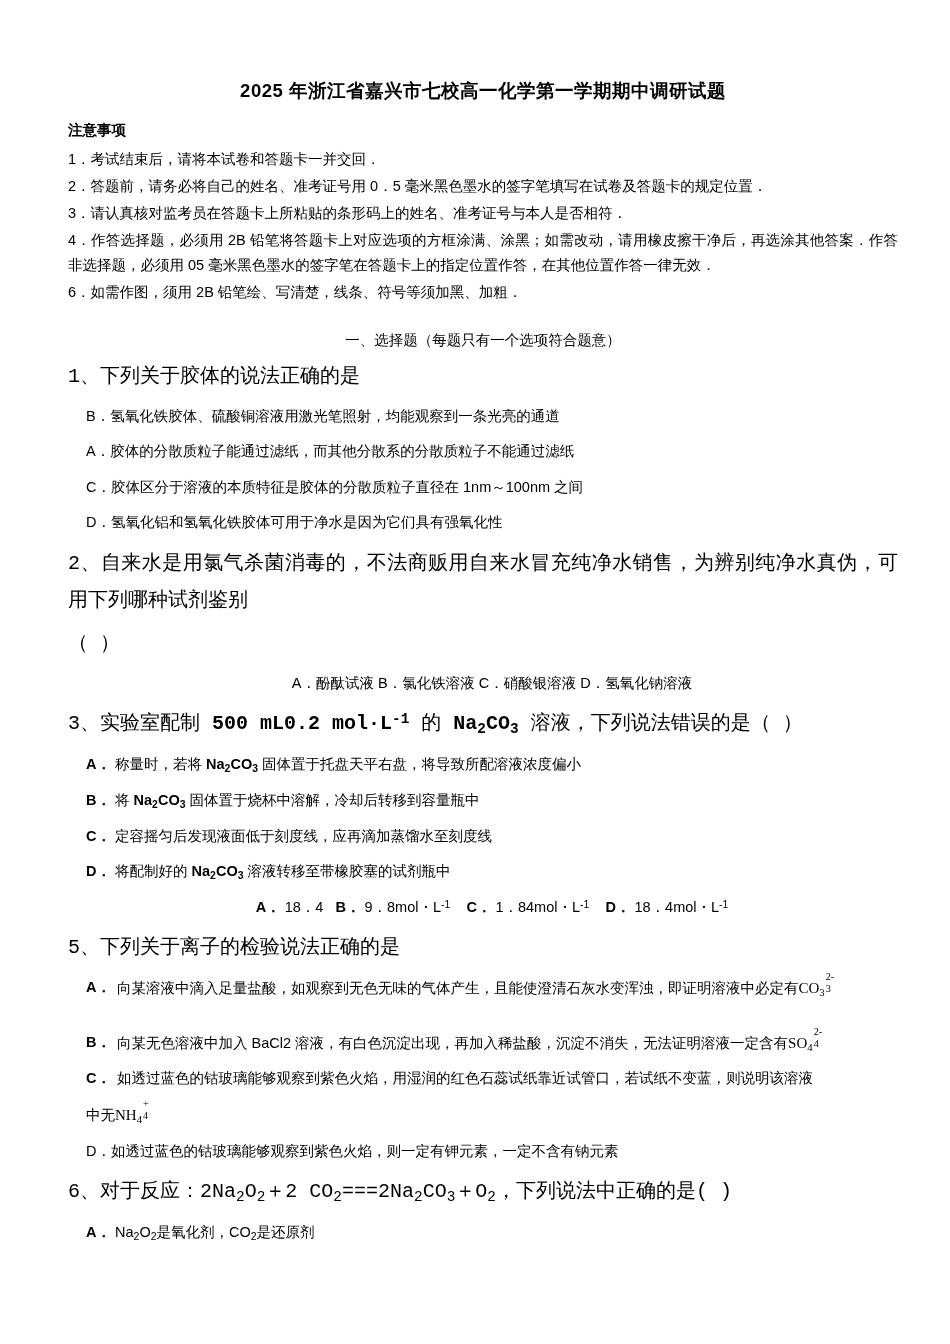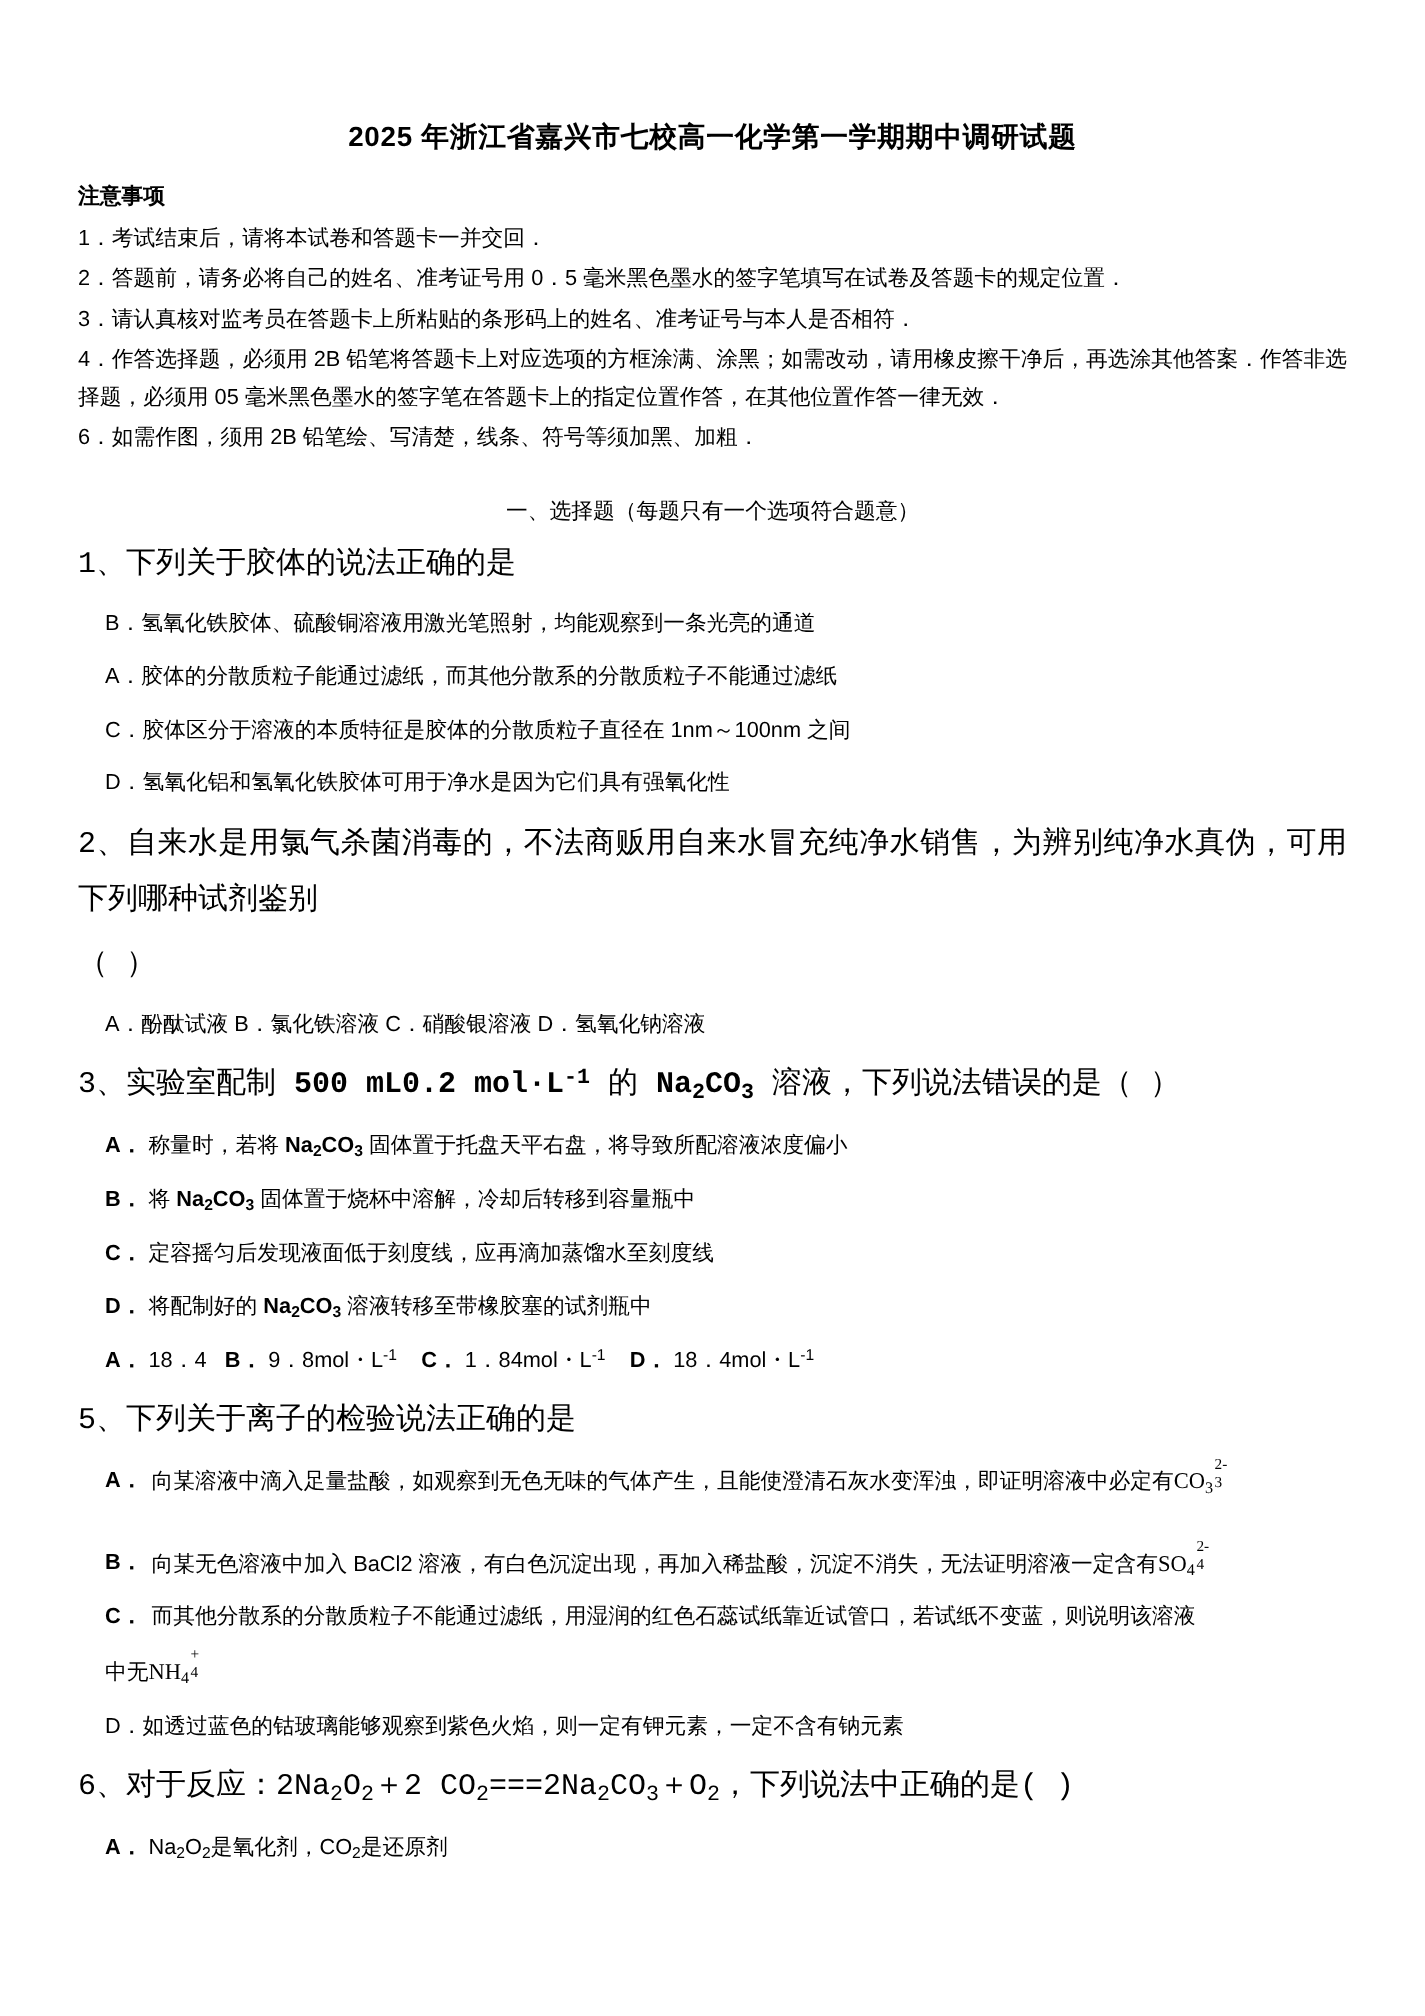--- a/index.html
+++ b/index.html
@@ -10,21 +10,21 @@
   body {
     width: 950px;
     min-height: 1344px;
     font-family: "Liberation Serif", "DejaVu Serif", serif;
     color: #000000;
   }
   .page {
     width: 950px;
     min-height: 1344px;
     box-sizing: border-box;
-    padding: 78px 52px 40px 52px;
+    padding: 78px 52px 40px 68px;
     position: relative;
   }
   .doc-title {
     text-align: center;
     font-size: 18.5px;
     font-weight: bold;
     letter-spacing: 0.5px;
     margin: 0 0 18px 0;
     font-family: "Liberation Sans", sans-serif;
   }
@@ -62,20 +62,21 @@
     font-family: "Liberation Sans", sans-serif;
   }
   .opt-tight {
     margin-left: 18px;
   }
   .opt-row {
     font-size: 14.5px;
     line-height: 1.9;
     margin: 8px 0 8px 18px;
     font-family: "Liberation Sans", sans-serif;
+    text-align: center;
   }
   .bold {
     font-weight: bold;
   }
   .blank-line {
     height: 10px;
   }
   sub { font-size: 0.72em; vertical-align: -0.28em; }
   sup { font-size: 0.72em; vertical-align: 0.42em; }
   .ion {
@@ -142,21 +143,21 @@
 
   <div class="blank-line"></div>
 
   <div class="opt opt-multi">
     <span class="lbl">B．</span>
     <span class="txt"><span>向某无色溶液中加入 BaCl2 溶液，有白色沉淀出现，再加入稀盐酸，沉淀不消失，无法证明溶液一定含有</span><span class="ion">SO<sub>4</sub><span class="stack"><span class="up">2-</span><span class="dn">4</span></span></span></span>
   </div>
 
   <div class="opt opt-multi">
     <span class="lbl">C．</span>
-    <span class="txt">而其他分散系的分散质粒子不能通过滤纸，用湿润的红色石蕊试纸靠近试管口，若试纸不变蓝，则说明该溶液</span>
+    <span class="txt">如透过蓝色的钴玻璃能够观察到紫色火焰，用湿润的红色石蕊试纸靠近试管口，若试纸不变蓝，则说明该溶液</span>
   </div>
 
   <div class="opt opt-tight"><span>中无</span><span class="ion">NH<sub>4</sub><span class="stack"><span class="up">+</span><span class="dn">4</span></span></span></div>
 
   <div class="opt">D．如透过蓝色的钴玻璃能够观察到紫色火焰，则一定有钾元素，一定不含有钠元素</div>
 
   <div class="q-stem">6、对于反应：2Na<sub>2</sub>O<sub>2</sub>＋2 CO<sub>2</sub>===2Na<sub>2</sub>CO<sub>3</sub>＋O<sub>2</sub>，下列说法中正确的是(      )</div>
   <div class="opt"><span class="bold">A．</span> Na<sub>2</sub>O<sub>2</sub>是氧化剂，CO<sub>2</sub>是还原剂</div>
 
 </div>

